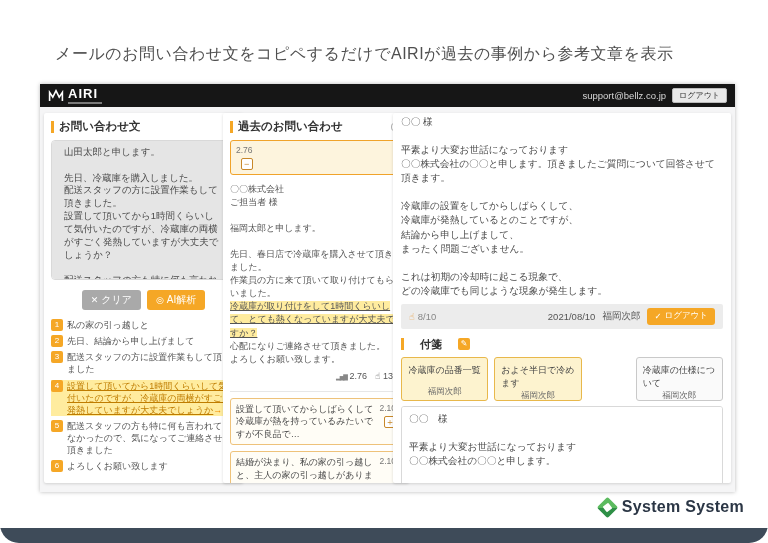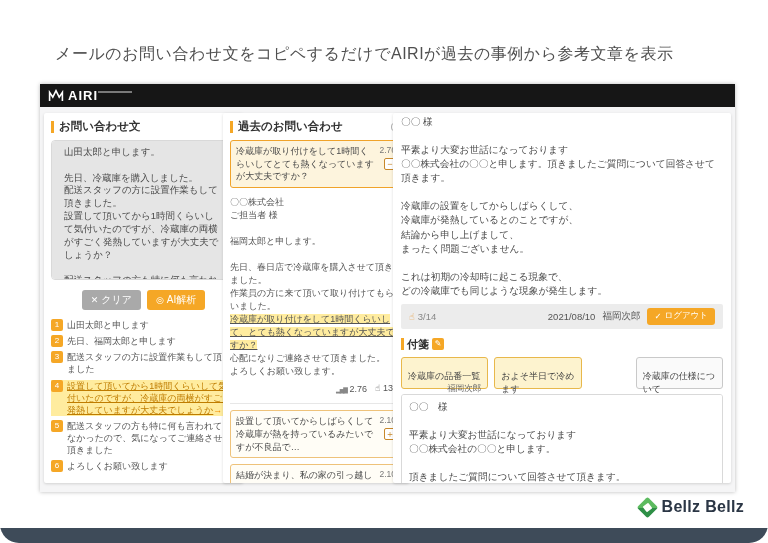--- a/index.html
+++ b/index.html
@@ -64,25 +64,25 @@
   .past-divider { border-top:1px solid #e7e7e7; margin:8px 0 2px 0; }
 
   
   .resp-body { padding:2px 8px 6px 8px; }
   .resp-text { font-size:9.7px; line-height:1.45; color:#4a4a4a; }
   .resp-footer { margin-top:6px; background:#ececec; border-radius:2px; display:flex; align-items:center; justify-content:space-between; padding:4px 8px; }
   .rating { display:flex; align-items:center; gap:3px; font-size:9.5px; color:#888; }
   .rating .thumb { color:#e8a24c; }
   .resp-meta { display:flex; align-items:center; gap:7px; font-size:9.5px; color:#555; }
   .btn-confirm { background:#f5a726; border:none; border-radius:3px; color:#fff; font-size:8.5px; padding:2.5px 7px; display:flex; align-items:center; gap:3px; cursor:pointer; font-family:inherit; }
-  .sec-title-row { display:flex; align-items:center; gap:3px; margin-top:8px; }
+  .sec-title-row { display:flex; align-items:center; gap:16px; margin-top:8px; }
   .sec-title { font-size:11px; font-weight:bold; color:#333; }
   .edit-ico-badge { width:12px; height:12px; background:#f5a726; border-radius:2px; color:#fff; font-size:8px; text-align:center; line-height:12px; }
   .notes-row { display:flex; gap:6px; margin-top:5px; }
-  .note { flex:1; border-radius:3px; padding:12px 6px 2px 6px; height:32px; display:flex; flex-direction:column; justify-content:space-between; cursor:pointer; }
+  .note { flex:1; border-radius:3px; padding:6px 6px 2px 6px; height:44px; display:flex; flex-direction:column; justify-content:space-between; cursor:pointer;align-items:center; }
   .note.yellow { background:#fdf3cf; border:1px solid #e8b84b; }
   .note.gray { background:#fafafa; border:1px solid #c9c9c9;margin-left:48px; }
   .note-title { font-size:9px; color:#444; }
   .note-author { font-size:8.5px; color:#666; text-align:right; }
   .edit-textarea { margin-top:5px; width:100%; height:118px; border:1px solid #d9d9d9; border-radius:3px; background:#fff; resize:none; font-family:inherit; font-size:9.7px; line-height:1.45; color:#4a4a4a; padding:5px 7px; }
 
   
   .brand { position:absolute; right:24px; top:498px; display:flex; align-items:center; gap:7px; }
   .brand-diamond { width:15px; height:15px; transform:rotate(45deg); background:linear-gradient(135deg,#5cbb5f 50%,#2e8f46 50%); border-radius:2px; position:relative; }
   .brand-diamond::after { content:""; position:absolute; left:4px; top:4px; width:7px; height:7px; background:#fff; transform:rotate(8deg); border-radius:1px; }
@@ -98,24 +98,28 @@
 
   <div class="app">
 
     <div class="app-header">
       <div class="logo-wrap">
         <span style="display:flex;">
           <svg width="16" height="13" viewBox="0 0 20 16">
               <path d="M2 15V4l4 6 4-8 4 8 4-6v11" stroke="#fff" fill="none" stroke-width="2"></path>
             </svg>
         </span>
-        <span style="display:flex;flex-direction:row;">
+        <span style="display:flex;flex-direction:column;">
           <span class="logo-text">AIRI</span>
           <span class="logo-tagline"></span>
         </span>
+      </div>
+      <div class="hdr-right">
+        <span class="hdr-email">support@bellz.co.jp</span>
+        <button class="logout-btn">ログアウト</button>
       </div>
     </div>
 
     <div class="panel panel-inquiry">
       <div class="panel-title-row">
         <span class="accent-bar"></span>
         <span class="panel-title">お問い合わせ文</span>
         <span class="bubble-icon"></span>
       </div>
       <div class="inq-body">
@@ -134,25 +138,25 @@
             <span>クリア</span>
           </button>
           <button class="btn btn-analyze">
             <span class="btn-ico">◎</span>
             <span>AI解析</span>
           </button>
         </div>
         <div class="sent-list">
           <div class="sent-row">
             <span class="num-chip">1</span>
-            <span class="sent-text">山田太郎と申します</span>
+            <span class="sent-text">私の家の引っ越しと</span>
           </div>
           <div class="sent-row">
             <span class="num-chip">2</span>
-            <span class="sent-text">先日、福岡太郎と申します</span>
+            <span class="sent-text">先日、結論から申し上げまして</span>
           </div>
           <div class="sent-row">
             <span class="num-chip">3</span>
             <span class="sent-text">配送スタッフの方に設置作業もして頂きました</span>
           </div>
           <div class="sent-row hl">
             <span class="num-chip">4</span>
             <span class="sent-text"><span>設置して頂いてから1時間くらいして気付いたのですが、冷蔵庫の両横がすごく発熱していますが大丈夫でしょうか</span><span class="arrow-ico">→</span></span>
           </div>
           <div class="sent-row">
@@ -168,21 +172,20 @@
     </div>
 
     <div class="panel panel-past">
       <div class="panel-title-row">
         <span class="accent-bar"></span>
         <span class="panel-title">過去のお問い合わせ</span>
         <span class="bubble-icon"></span>
       </div>
       <div class="past-body">
         <div class="sim-card">
-          <span class="sim-text">冷蔵庫が取り付けをして1時間くらいしてとても熱くなっていますが大丈夫ですか？</span>
           <span class="sim-right">
             <span class="sim-score">2.76</span>
             <span class="sq-btn">−</span>
           </span>
         </div>
         <div class="past-detail">
           <span class="preline">〇〇株式会社
 ご担当者 様
 
 福岡太郎と申します。
@@ -226,21 +229,21 @@
 冷蔵庫の設置をしてからしばらくして、
 冷蔵庫が発熱しているとのことですが、
 結論から申し上げまして、
 まったく問題ございません。
 
 これは初期の冷却時に起こる現象で、
 どの冷蔵庫でも同じような現象が発生します。</div>
         <div class="resp-footer">
           <span class="rating">
             <span class="thumb">☝</span>
-            <span>3/14</span>
+            <span>8/10</span>
           </span>
           <span class="resp-meta">
             <span>2021/08/10</span>
             <span>福岡次郎</span>
             <button class="btn-confirm">
               <span>✓</span>
               <span>ログアウト</span>
             </button>
           </span>
         </div>
@@ -278,17 +281,17 @@
 まったく問題ございません。
 
 これは初期の冷却時に起こる現象で、
 どの冷蔵庫でも同じような現象が発生します。</textarea>
       </div>
     </div>
   </div>
 
   <div class="brand">
     <span class="brand-diamond"></span>
-    <span class="brand-text">Bellz Bellz</span>
+    <span class="brand-text">System System</span>
   </div>
   <div class="bottom-bar"></div>
 
 </div>
 
 </body></html>

